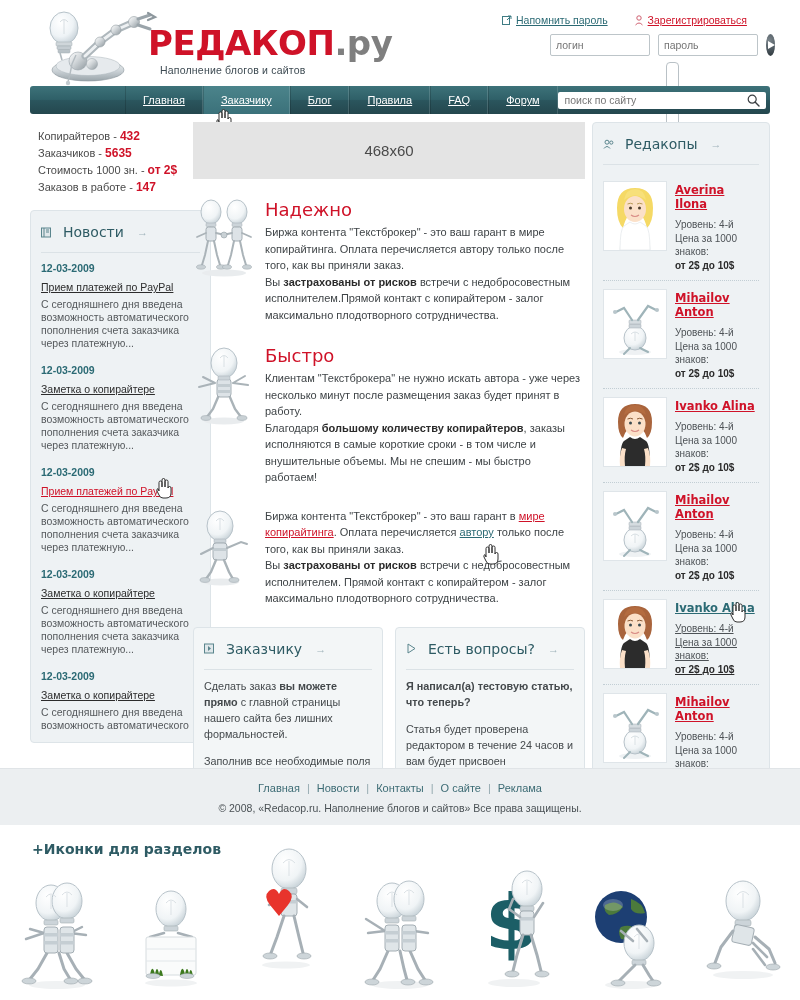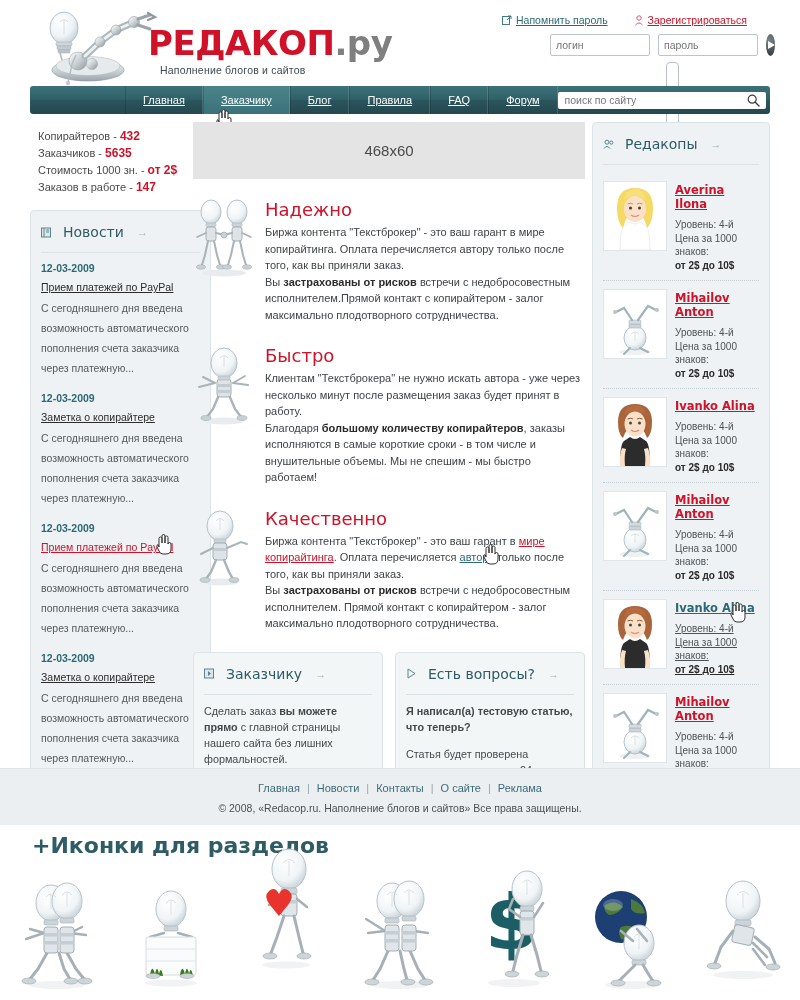--- a/index.html
+++ b/index.html
@@ -115,21 +115,21 @@
   .hr{height:1px;background:#dbe2e6;margin:0 10px 8px 10px;}
 
   
   .news-item{margin-bottom:13px;}
   .news-date{color:#2b6a74;font-size:10.5px;font-weight:bold;line-height:15px;}
   .news-title{
     display:block;font-size:10.5px;font-weight:normal;color:#2c2c2c;
     text-decoration:underline;line-height:22px;
   }
   .news-title.hot{color:#cf1228;}
-  .news-text{font-size:10.5px;color:#55595c;line-height:20px;}
+  .news-text{font-size:10.5px;color:#55595c;line-height:13px;}
 
   
   .banner468{
     width:392px;height:57px;background:#e4e4e4;
     display:flex;align-items:center;justify-content:center;
     color:#4a4a4a;font-size:15px;margin-bottom:18px;
   }
 
   
   .feature{display:flex;gap:10px;margin-bottom:20px;}
@@ -213,21 +213,21 @@
     display:flex;flex-direction:column;align-items:center;justify-content:center;gap:8px;
   }
   .f-links{display:flex;align-items:center;gap:0;font-size:11px;color:#3c6b74;}
   .f-links a{color:#3c6b74;text-decoration:none;padding:0 7px;}
   .f-links .sep{color:#93a8ae;}
   .f-copy{font-size:10.5px;color:#4a5155;}
 
   
   .showcase{position:absolute;left:0;top:825px;width:800px;height:175px;background:#fff;}
   .showcase h2{
-    margin:0;position:absolute;left:32px;top:8px;font-size:22px;color:#2e5b64;
+    margin:0;position:absolute;left:32px;top:16px;font-size:14px;color:#2e5b64;
     font-family:"DejaVu Sans","Liberation Sans",sans-serif;font-weight:bold;
   }
   .sc-row{position:absolute;left:0;top:36px;width:800px;height:130px;display:flex;}
   .sc-cell{flex:1;display:flex;align-items:flex-end;justify-content:center;position:relative;}
 
   
   svg{display:block;}
 </style>
 </head>
 <body>
@@ -488,21 +488,20 @@
             <rect x="20" y="37" width="14" height="17" rx="3" fill="#dde3e7" stroke="#a4aeb4"></rect>
             <rect x="20" y="42" width="14" height="3" fill="#c3ccd1"></rect>
             <path d="M34 42 L48 36 L54 38" stroke="#aab3b8" stroke-width="2" fill="none" stroke-linecap="round"></path>
             <path d="M20 42 L8 48" stroke="#aab3b8" stroke-width="2" fill="none" stroke-linecap="round"></path>
             <path d="M23 54 L18 66 L13 73 M31 54 L36 66 L40 73" stroke="#aab3b8" stroke-width="2.4" fill="none" stroke-linecap="round"></path>
             <ellipse cx="12" cy="74" rx="5" ry="2.4" fill="#c9d1d5" stroke="#9aa4aa" stroke-width=".5"></ellipse>
             <ellipse cx="41" cy="74" rx="5" ry="2.4" fill="#c9d1d5" stroke="#9aa4aa" stroke-width=".5"></ellipse>
           </svg>
         </div>
         <div class="body">
-          <h2>Качественно</h2>
           <p><span>Биржа контента "Текстброкер" - это ваш гарант в </span><a href="#" class="lnk-red">мире копирайтинга</a><span>. Оплата перечисляется </span><a href="#" class="lnk-teal">автору</a><span> только после того, как вы приняли заказ.</span></p>
           <p><span>Вы </span><b>застрахованы от рисков</b><span> встречи с недобросовестным исполнителем. Прямой контакт с копирайтером - залог максимально плодотворного сотрудничества.</span></p>
         </div>
         <svg style="position:absolute;left:288px;top:37px;" width="18" height="22" viewBox="0 0 18 22">
           <path d="M5 14 V5.5 a1.5 1.5 0 0 1 3 0 V10 V3 a1.5 1.5 0 0 1 3 0 V10 V4.5 a1.5 1.5 0 0 1 3 0 V11 a1.5 1.5 0 0 1 3 0 v5 q0 5 -5 5 h-3 q-3 0 -4 -3 l-2 -4 q-.8 -1.8 1 -2.4 z" fill="#fff" stroke="#303030" stroke-width="1"></path>
         </svg>
       </div>
 
       <div class="boxes">
 

